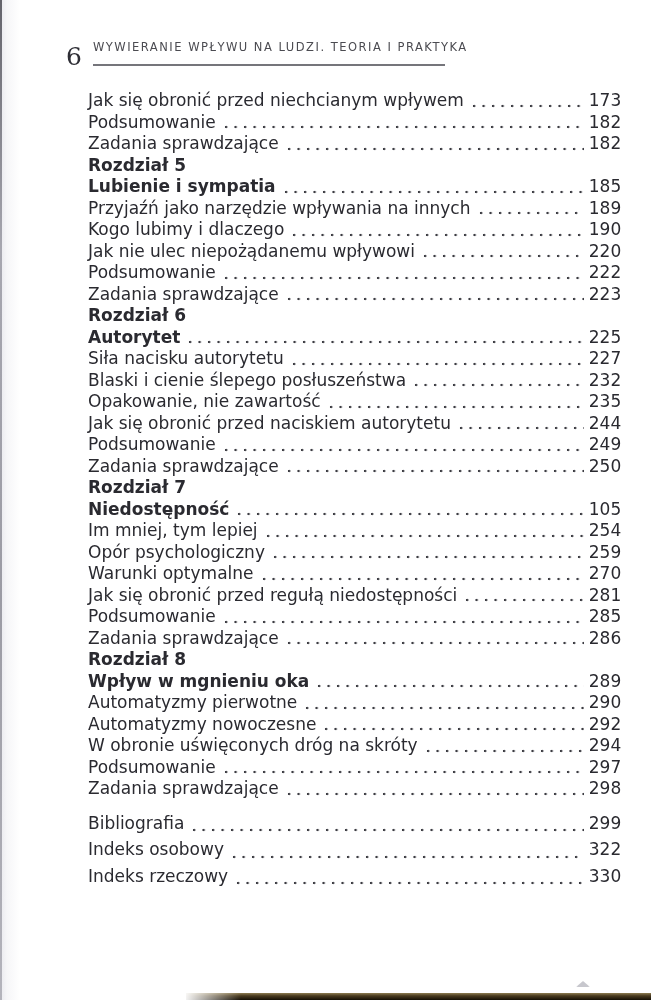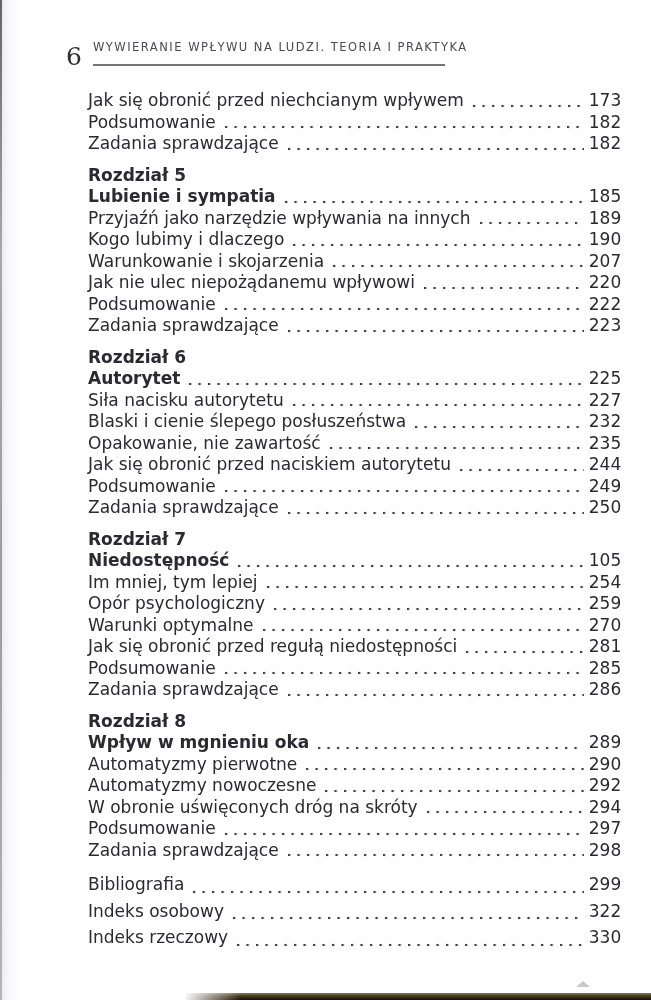--- a/index.html
+++ b/index.html
@@ -29,21 +29,21 @@
   
   .toc{position:absolute;left:88px;top:90px;width:535px;}
   .row{display:flex;align-items:baseline;height:21.5px;font-size:17px;line-height:21.5px;}
   .row .lbl{white-space:nowrap;}
   .row.bold .lbl{font-weight:bold;text-align:right;}
   .chap{height:21.5px;font-size:17px;line-height:21.5px;font-weight:bold;white-space:nowrap;}
   .leader{flex:1;height:4px;align-self:flex-end;margin:0 3px 4px 8px;
     background-image:radial-gradient(circle at 2px 2px,#3c3c42 1.15px,rgba(0,0,0,0) 1.6px);
     background-size:9.5px 4px;background-repeat:repeat-x;background-position:left bottom;}
   .num{width:36px;text-align:center;flex:0 0 auto;}
-  .section{margin-top:10px;}
+  .section{}
   .back{margin-top:10px;}
   .back .row{height:26.5px;line-height:26.5px;}
 </style>
 </head>
 <body>
 
 <div class="page">
 
   <div class="edge-left"></div>
 
@@ -83,25 +83,20 @@
         <span class="lbl">Przyjaźń jako narzędzie wpływania na innych</span>
         <span class="leader"></span>
         <span class="num">189</span>
       </div>
       <div class="row">
         <span class="lbl">Kogo lubimy i dlaczego</span>
         <span class="leader"></span>
         <span class="num">190</span>
       </div>
       <div class="row">
-        <span class="lbl">Warunkowanie i skojarzenia</span>
-        <span class="leader"></span>
-        <span class="num">207</span>
-      </div>
-      <div class="row">
         <span class="lbl">Jak nie ulec niepożądanemu wpływowi</span>
         <span class="leader"></span>
         <span class="num">220</span>
       </div>
       <div class="row">
         <span class="lbl">Podsumowanie</span>
         <span class="leader"></span>
         <span class="num">222</span>
       </div>
       <div class="row">

